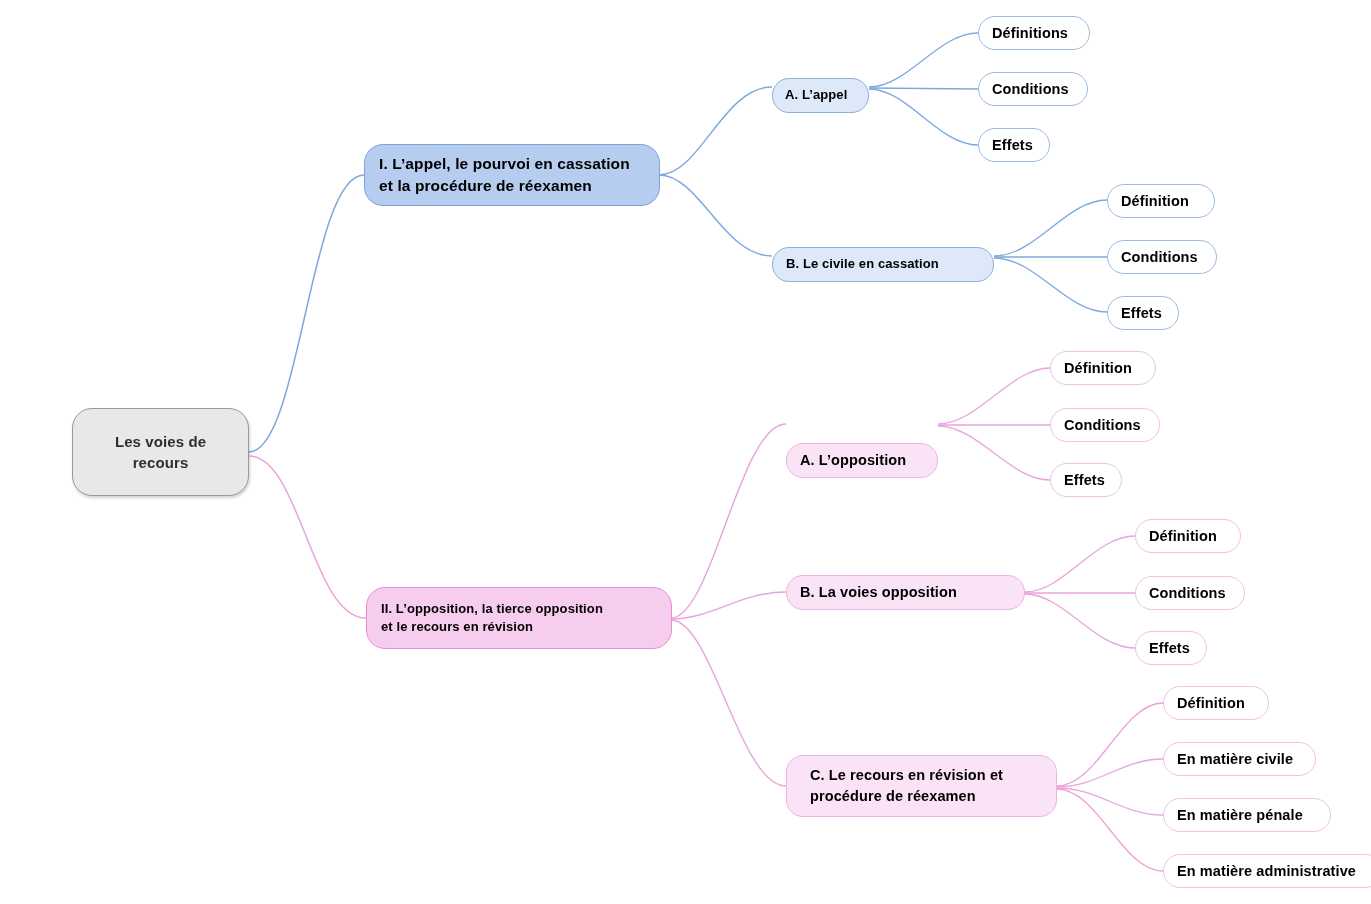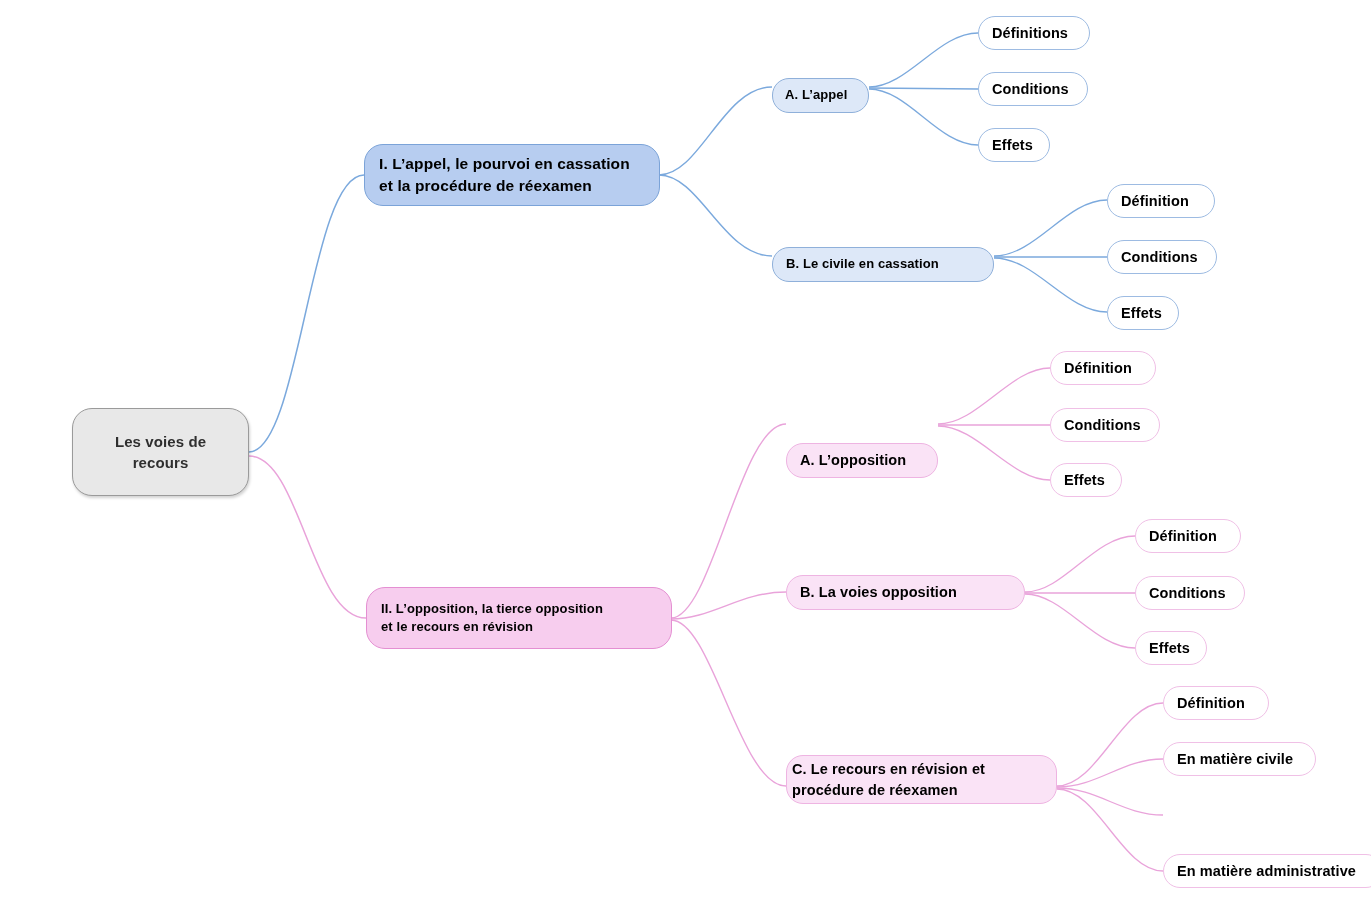--- a/index.html
+++ b/index.html
@@ -200,27 +200,30 @@
   <div class="node node--pink-leaf" style="left:1135px; top:519px; width:106px; height:34px; padding:0 13px;">
     <span class="node-label">Définition</span>
   </div>
   <div class="node node--pink-leaf" style="left:1135px; top:576px; width:110px; height:34px; padding:0 13px;">
     <span class="node-label">Conditions</span>
   </div>
   <div class="node node--pink-leaf" style="left:1135px; top:631px; width:72px; height:34px; padding:0 13px;">
     <span class="node-label">Effets</span>
   </div>
 
-  <div class="node node--pink-sub" style="left:786px; top:755px; width:271px; height:49px; padding:0 5px;">
+  <div class="node node--pink-sub" style="left:786px; top:755px; width:271px; height:62px; padding:0 23px;">
     <span class="node-label">C. Le recours en révision et
 procédure de réexamen</span>
   </div>
   <div class="node node--pink-leaf" style="left:1163px; top:686px; width:106px; height:34px; padding:0 13px;">
     <span class="node-label">Définition</span>
   </div>
   <div class="node node--pink-leaf" style="left:1163px; top:742px; width:153px; height:34px; padding:0 13px;">
     <span class="node-label">En matière civile</span>
   </div>
+  <div class="node node--pink-leaf" style="left:1163px; top:798px; width:168px; height:34px; padding:0 13px;">
+    <span class="node-label">En matière pénale</span>
+  </div>
   <div class="node node--pink-leaf" style="left:1163px; top:854px; width:220px; height:34px; padding:0 13px; white-space:nowrap; overflow:hidden;">
     <span class="node-label" style="white-space:nowrap;">En matière administrative</span>
   </div>
 
 </div>
 
 </body></html>

